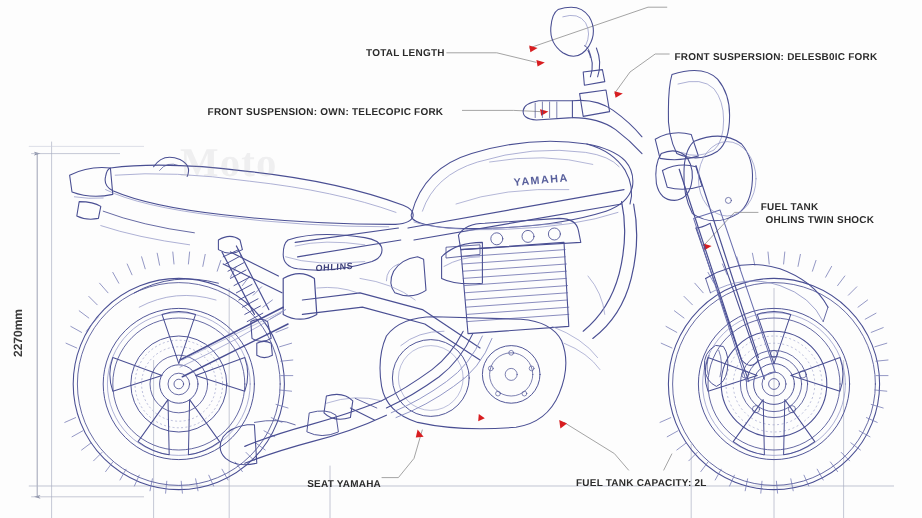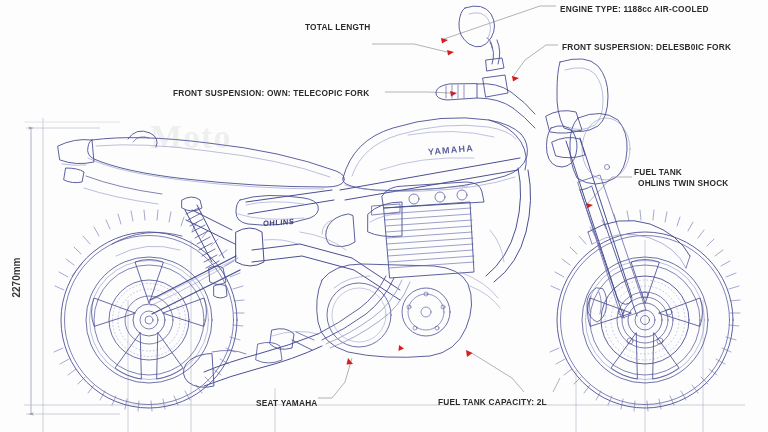--- a/index.html
+++ b/index.html
@@ -448,43 +448,42 @@
 
     </g>
   </svg>
 
   <div class="watermark">Moto</div>
 
   <div class="tank-logo">YAMAHA</div>
   <div class="panel-logo">OHLINS</div>
 
   <div class="callout two-line" style="left:560px; top:4px; max-width:200px;">
-    <div>ENGINE TYPE: 1188cc AIR-COOLED</div>
   </div>
 
   <div class="callout" style="left:562px; top:42px;">
     <div>FRONT SUSPERSION: DELESB0IC FORK</div>
   </div>
 
-  <div class="callout" style="left:305px; top:22px;">
+  <div class="callout" style="left:305px; top:39px;">
     <div>TOTAL LENGTH</div>
   </div>
 
   <div class="callout two-line" style="left:634px; top:167px; max-width:130px;">
     <div>FUEL TANK</div>
     <div style="padding-left:4px;">OHLINS TWIN SHOCK</div>
   </div>
 
   <div class="callout" style="left:173px; top:88px;">
     <div>FRONT SUSPENSION: OWN: TELECOPIC FORK</div>
   </div>
 
   <div class="callout" style="left:256px; top:398px;">
     <div>SEAT YAMAHA</div>
   </div>
 
-  <div class="callout" style="left:438px; top:397px;">
+  <div class="callout" style="left:480px; top:397px;">
     <div>FUEL TANK CAPACITY: 2L</div>
   </div>
 
   <div class="dim-text" id="dim-left-label">2270mm</div>
 
 </div>
 
 </body></html>

